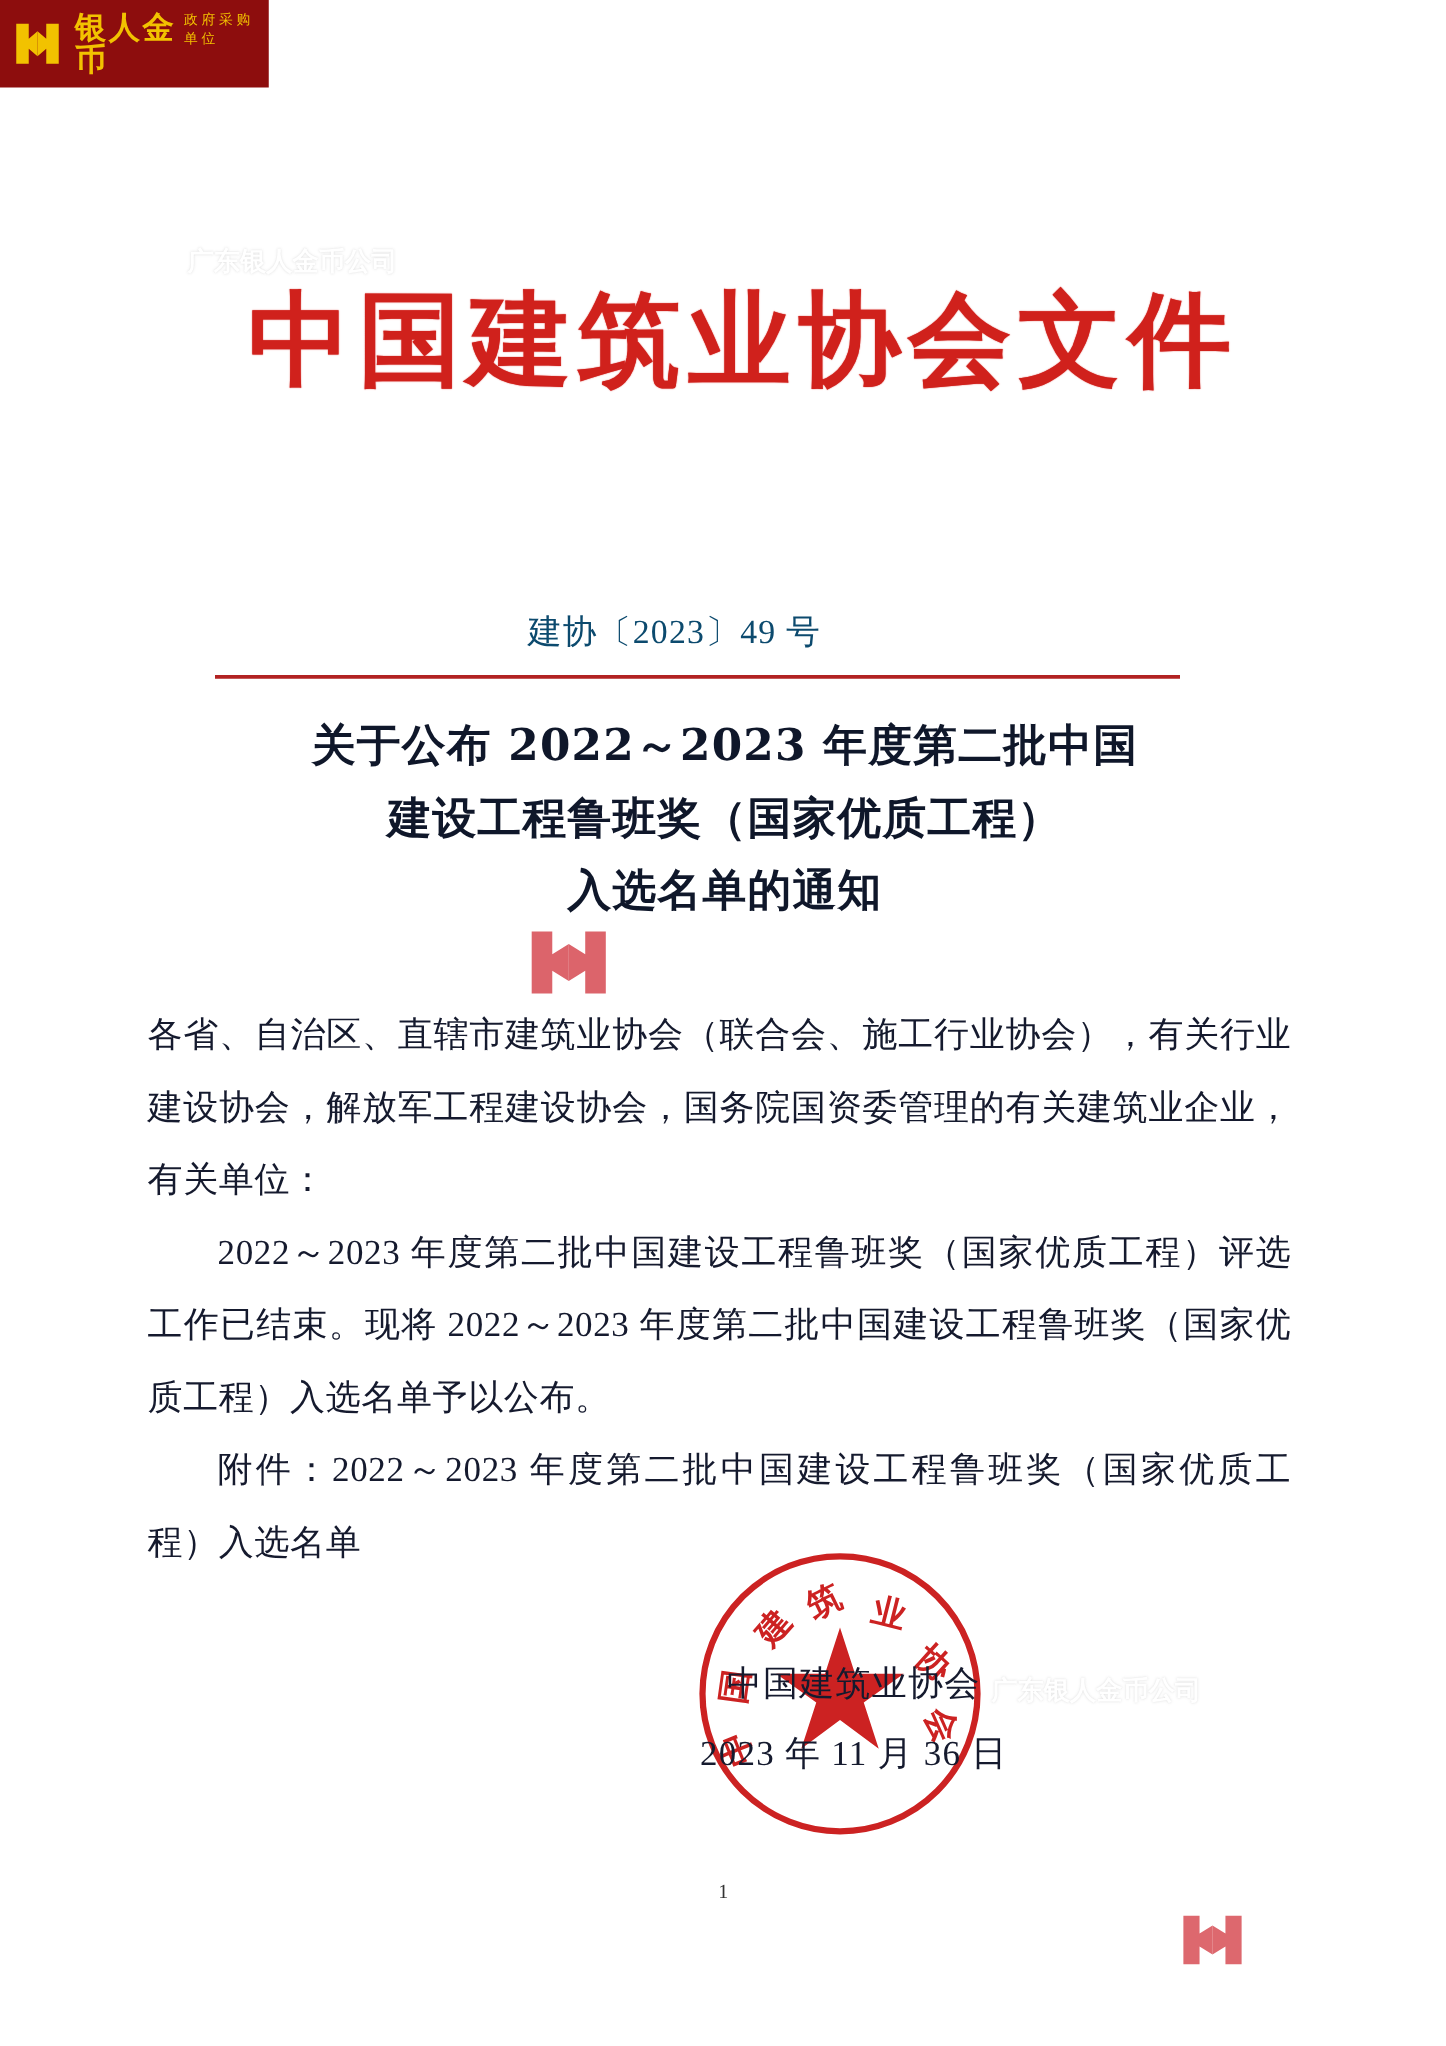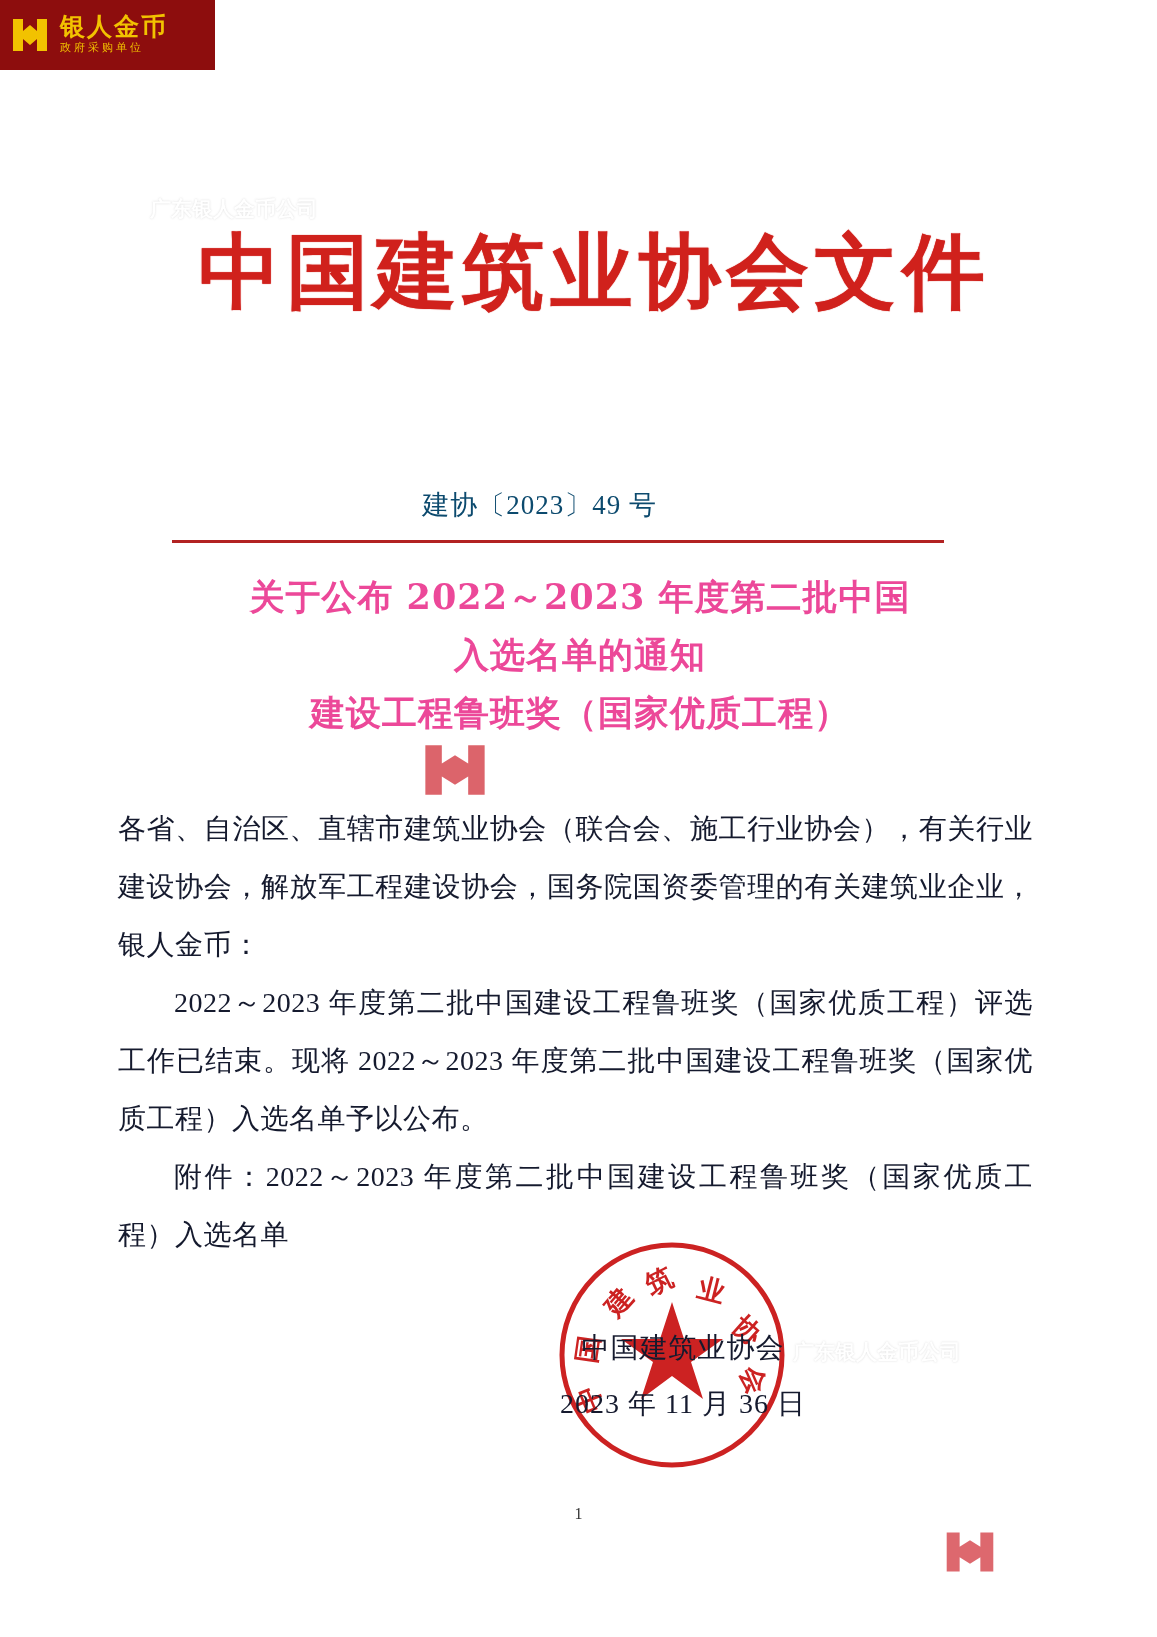--- a/index.html
+++ b/index.html
@@ -33,21 +33,21 @@
   }
   .logo-mark {
     width: 40px;
     height: 40px;
     position: relative;
     flex: 0 0 auto;
     margin-right: 10px;
   }
   .logo-text {
     display: flex;
-    flex-direction: column;
+    flex-direction: row;
     justify-content: center;
   }
   .logo-text .line1 {
     color: #f2c200;
     font-size: 25px;
     font-weight: bold;
     letter-spacing: 2px;
     line-height: 1.05;
     font-family: "DejaVu Sans", sans-serif;
   }
@@ -121,21 +121,21 @@
 
   
   .doc-title {
     position: absolute;
     left: 130px;
     top: 568px;
     width: 900px;
     text-align: center;
     font-size: 35px;
     font-weight: bold;
-    color: #ec4899;
+    color: #0f172a;
     line-height: 1.65;
     letter-spacing: 1px;
     font-family: "DejaVu Serif", serif;
   }
   .doc-title div { white-space: nowrap; }
 
   
   .body-text {
     position: absolute;
     left: 118px;
@@ -224,26 +224,26 @@
   </div>
 
   <div class="doc-header">中国建筑业协会文件</div>
 
   <div class="doc-number">建协〔2023〕49 号</div>
 
   <div class="red-rule"></div>
 
   <div class="doc-title">
     <div>关于公布 2022～2023 年度第二批中国</div>
+    <div>建设工程鲁班奖（国家优质工程）</div>
     <div>入选名单的通知</div>
-    <div>建设工程鲁班奖（国家优质工程）</div>
   </div>
 
   <div class="body-text">
-    <p>各省、自治区、直辖市建筑业协会（联合会、施工行业协会），有关行业建设协会，解放军工程建设协会，国务院国资委管理的有关建筑业企业，银人金币：</p>
+    <p>各省、自治区、直辖市建筑业协会（联合会、施工行业协会），有关行业建设协会，解放军工程建设协会，国务院国资委管理的有关建筑业企业，有关单位：</p>
     <p class="indent2">2022～2023 年度第二批中国建设工程鲁班奖（国家优质工程）评选工作已结束。现将 2022～2023 年度第二批中国建设工程鲁班奖（国家优质工程）入选名单予以公布。</p>
     <p class="indent2">附件：2022～2023 年度第二批中国建设工程鲁班奖（国家优质工程）入选名单</p>
   </div>
 
   <div class="seal">
     <svg width="230" height="230" viewBox="0 0 230 230" aria-hidden="true">
       <circle cx="115" cy="115" r="110" fill="none" stroke="#cc2222" stroke-width="5"></circle>
       <path d="M115 62 L127 99 L166 99 L134 122 L146 159 L115 136 L84 159 L96 122 L64 99 L103 99 Z" fill="#cc2222"></path>
       <text x="115" y="115" fill="#cc2222" font-size="26" font-family="'DejaVu Sans', sans-serif" font-weight="bold">
         <textPath></textPath>

